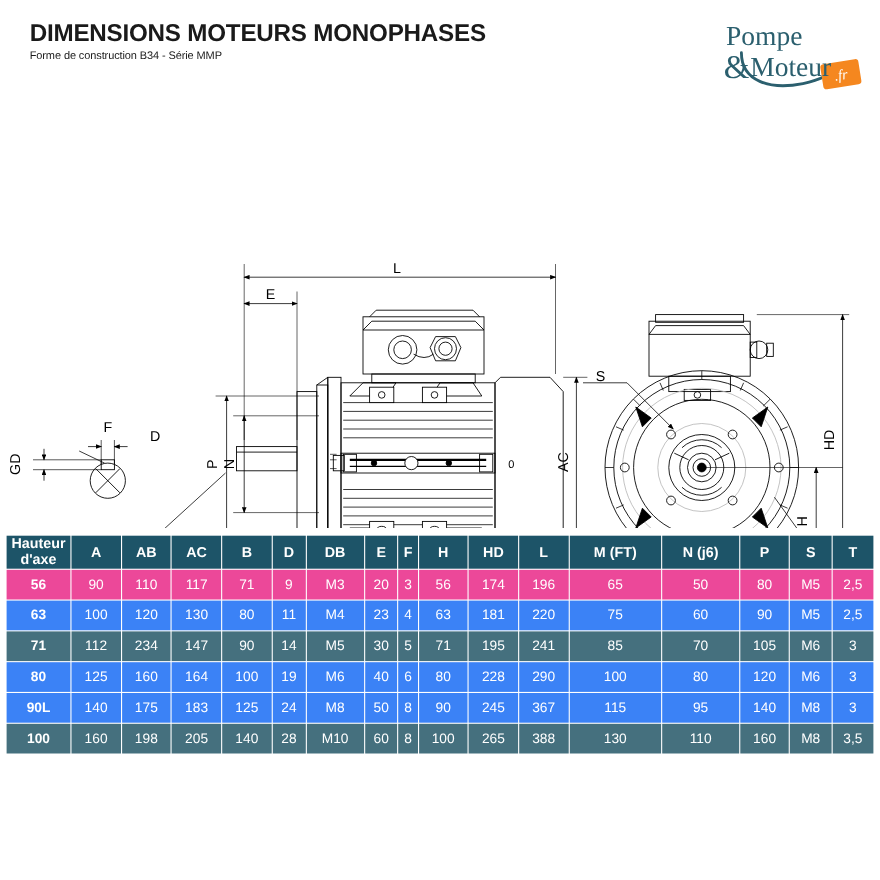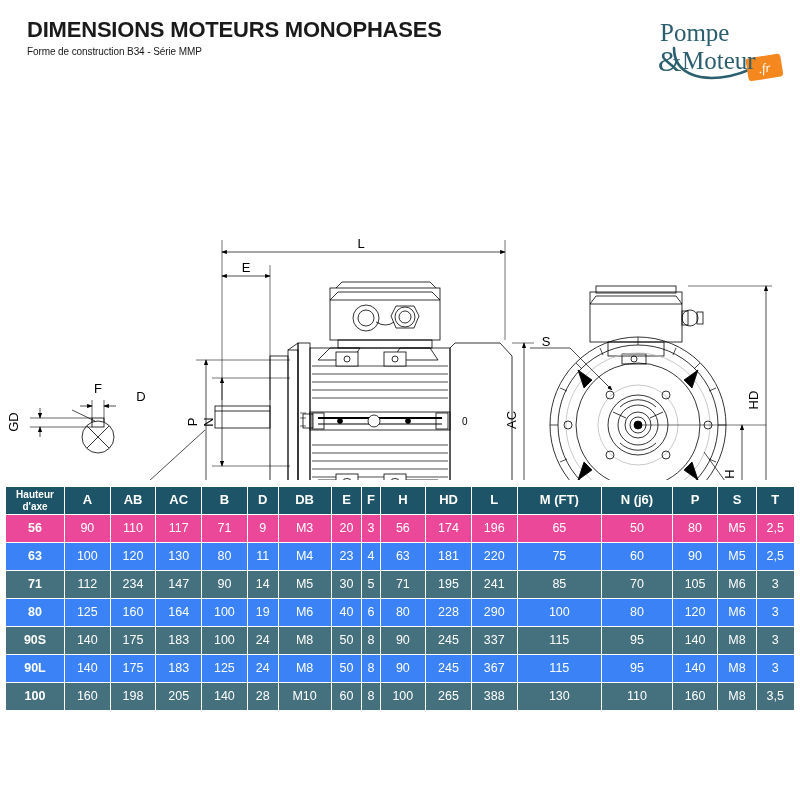--- a/index.html
+++ b/index.html
@@ -47,21 +47,21 @@
     vertical-align:middle;
     line-height:1.1;
   }
   #spec-table thead th {
     background:#1d5468;
     font-size:13px;
     height:27px;
   }
   #spec-table thead th.first-head {
     height:24px;
-    font-size:10px;
+    font-size:13px;
     line-height:1.15;
     vertical-align:middle;
   }
   #spec-table td { font-weight:500; }
   #spec-table td.rowhead { font-weight:bold; }
   tr.row-accent td { background:#ec4899; }
   tr.row-light  td { background:#3b82f6; }
   tr.row-dark   td { background:#45707e; }
 
   
@@ -483,39 +483,20 @@
         <td>6</td>
         <td>80</td>
         <td>228</td>
         <td>290</td>
         <td>100</td>
         <td>80</td>
         <td>120</td>
         <td>M6</td>
         <td>3</td>
       </tr>
-      <tr class="row-dark">
-        <td class="rowhead">90S</td>
-        <td>140</td>
-        <td>175</td>
-        <td>183</td>
-        <td>100</td>
-        <td>24</td>
-        <td>M8</td>
-        <td>50</td>
-        <td>8</td>
-        <td>90</td>
-        <td>245</td>
-        <td>337</td>
-        <td>115</td>
-        <td>95</td>
-        <td>140</td>
-        <td>M8</td>
-        <td>3</td>
-      </tr>
       <tr class="row-light">
         <td class="rowhead">90L</td>
         <td>140</td>
         <td>175</td>
         <td>183</td>
         <td>125</td>
         <td>24</td>
         <td>M8</td>
         <td>50</td>
         <td>8</td>

